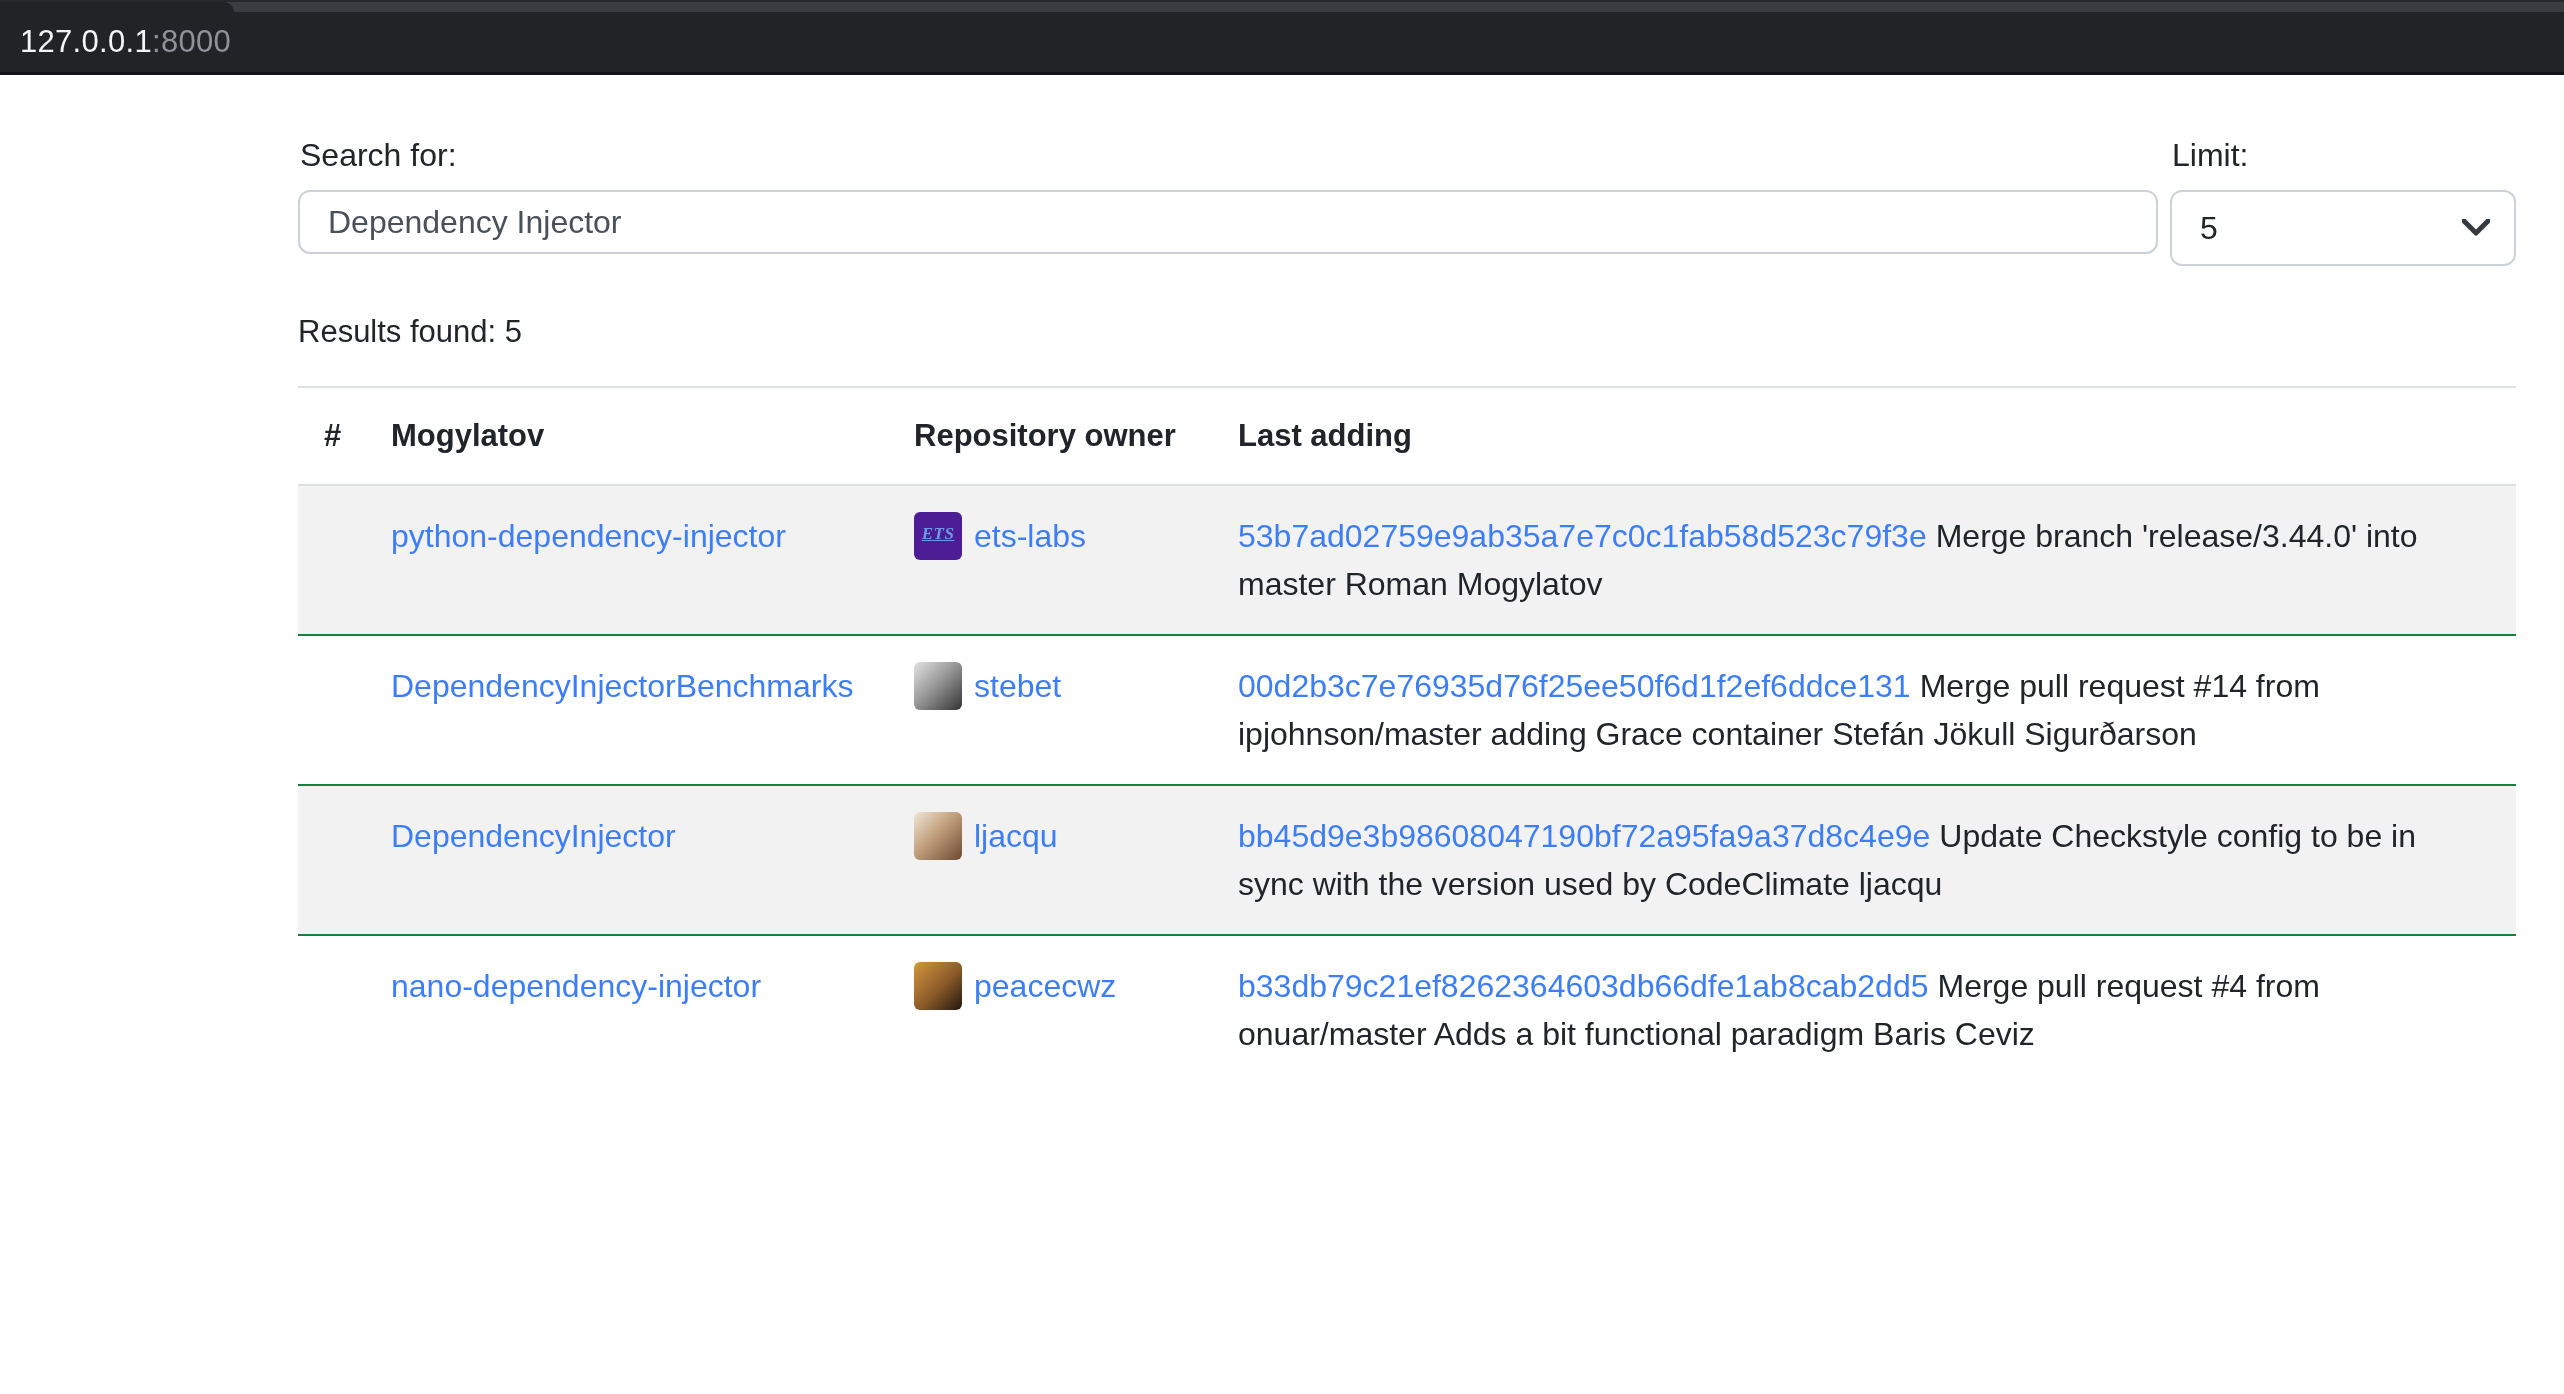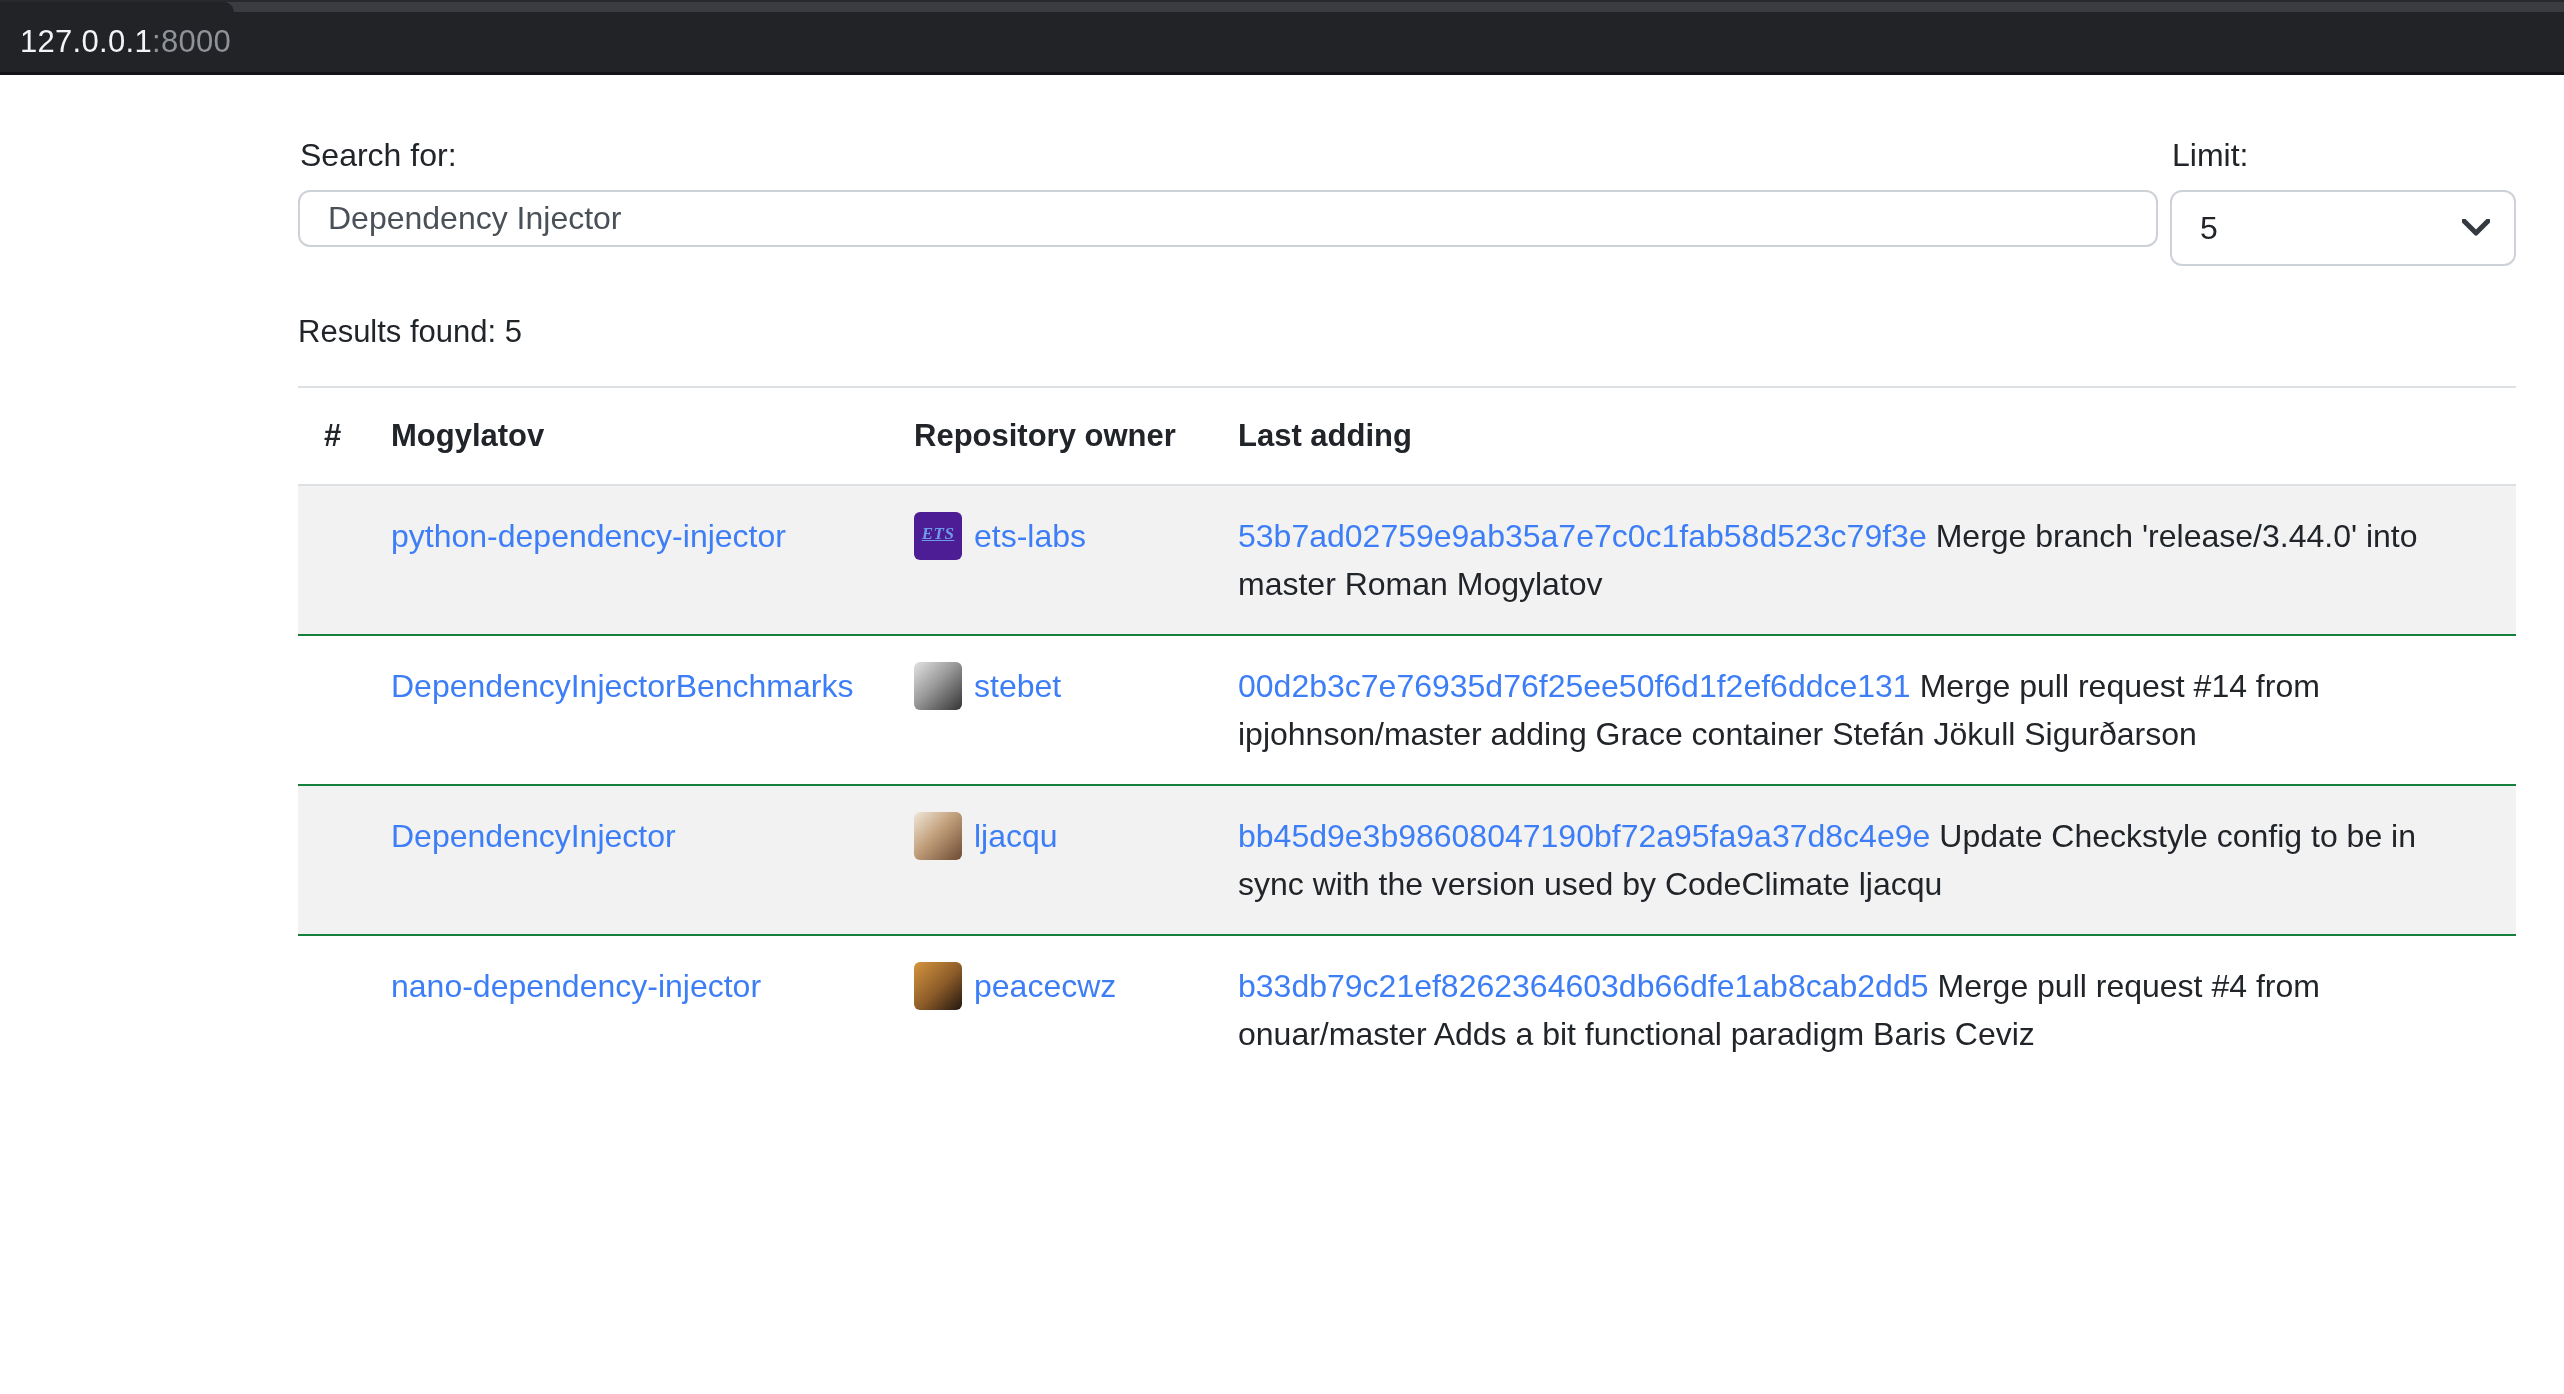--- a/index.html
+++ b/index.html
@@ -48,21 +48,21 @@
     font-weight:700; letter-spacing:-1px;
     color:#212529;
   }
 
   .form-row { display:flex; gap:12px; margin-top:62px; }
   .form-group-search { flex:1; }
   .form-group-limit { width:346px; flex:none; }
   .field-label { display:block; font-size:32px; margin:0 0 16px 2px; color:#212529; }
 
   .text-input {
-    width:100%; height:57px;
+    width:100%; height:64px;
     border:2px solid #cdd2d8; border-radius:12px;
     padding:0 28px;
     font-size:32px; font-family:inherit; color:#495057;
     background:#ffffff; outline:none;
   }
   .limit-wrap { position:relative; }
   .limit-select {
     width:100%; height:76px;
     border:2px solid #cdd2d8; border-radius:12px;
     padding:0 70px 0 28px;

